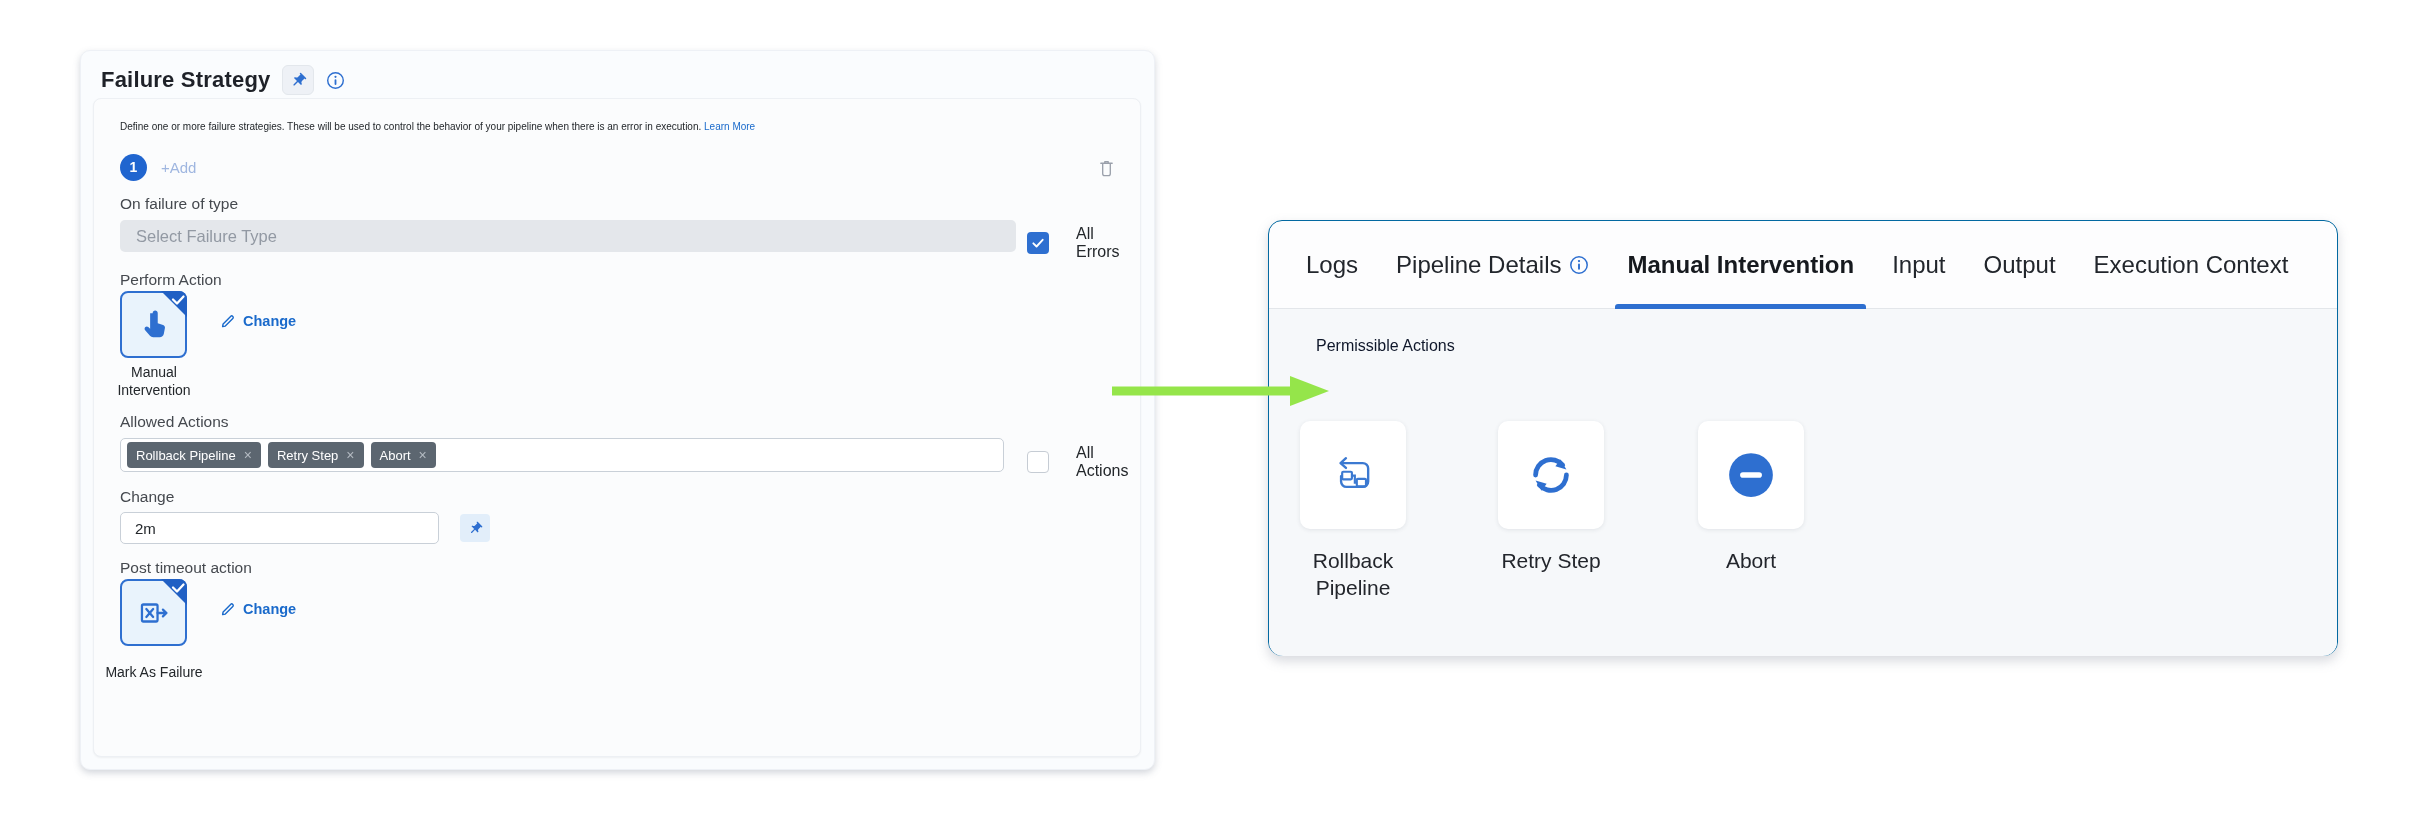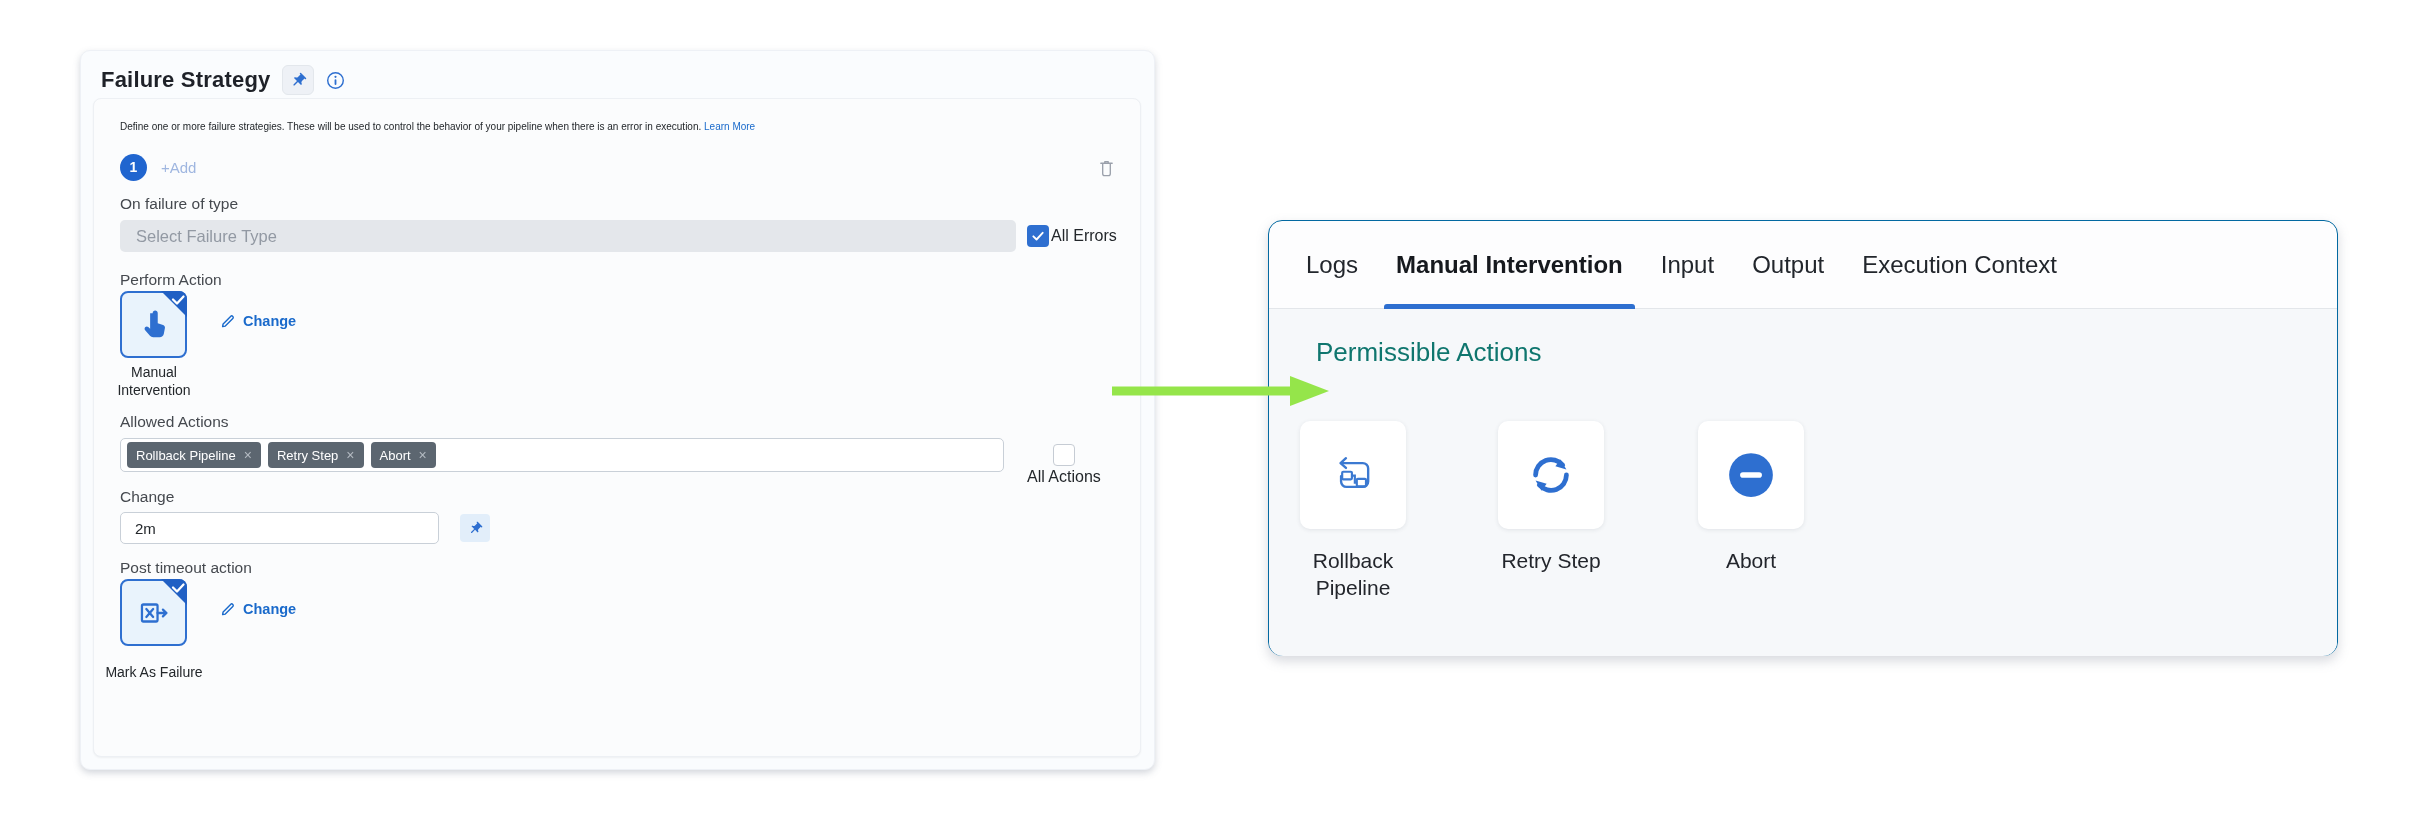--- a/index.html
+++ b/index.html
@@ -36,23 +36,23 @@
   .lbl-perform { left:26px; top:172px; }
   .lbl-allowed { left:26px; top:314px; }
   .lbl-timeout { left:26px; top:389px; }
   .lbl-post { left:26px; top:460px; }
 
   .select-input { left:26px; top:121px; width:896px; height:32px; background:#e4e7eb;
     border:none; border-radius:5px; padding:0 16px; font-size:16.5px; color:#9299a3;
     font-family:inherit; }
   .select-input::placeholder { color:#9299a3; }
 
-  .chk-row { display:flex; align-items:center; gap:2px; cursor:pointer; }
+  .chk-row { display:flex; align-items:center; gap:27px; cursor:pointer; }
   .chk-allerrors { left:933px; top:126px; }
-  .chk-allactions { left:933px; top:345px;flex-direction:column; }
+  .chk-allactions { left:933px; top:345px; }
   .checkbox { width:22px; height:22px; border-radius:4px; flex:0 0 auto; }
   .checkbox.checked { background:#2e6fd0; display:flex; align-items:center; justify-content:center; }
   .checkbox.unchecked { background:#ffffff; border:1.6px solid #c6ccd4; }
   .chk-label { font-size:16px; color:#23272b; }
 
   .action-card { width:67px; height:67px; background:#e9f3fc; border:2px solid #2e6fd0;
     border-radius:8px; position:absolute; cursor:pointer; }
   .card-mi { left:26px; top:192px; }
   .card-maf { left:26px; top:480px; }
   .action-card .glyph { position:absolute; inset:0; display:flex; align-items:center; justify-content:center; }
@@ -86,21 +86,21 @@
     border:1px solid #0369a1; border-radius:14px;
     box-shadow:0 5px 12px rgba(110,118,135,.28); }
   .tabs-row { height:88px; display:flex; align-items:stretch; padding-left:37px; gap:38px;
     border-bottom:1px solid #e3e6ea; }
   .tab { display:flex; align-items:center; gap:8px; font-size:24px; font-weight:500;
     color:#22262c; cursor:pointer; position:relative; white-space:nowrap; }
   .tab.active { font-weight:700; color:#16191e; }
   .tab.active::after { content:""; position:absolute; left:-12px; right:-12px; bottom:-1px;
     height:5px; background:#2e6fd0; border-radius:3px 3px 0 0; }
   .tabs-content { position:relative; height:347px; background:#f6f8fa; border-radius:0 0 14px 14px; }
-  .section-title { position:absolute; left:47px; top:28px; font-size:26px; color:#0f766e; }
+  .section-title { position:absolute; left:47px; top:28px; font-size:16px; color:#0f172a; }
 
   .perm-card { position:absolute; width:106px; height:108px; background:#ffffff;
     border-radius:10px; box-shadow:0 1px 4px rgba(40,50,70,.10); display:flex;
     align-items:center; justify-content:center; cursor:pointer; }
   .pc-1 { left:31px;  top:112px; }
   .pc-2 { left:229px; top:112px; }
   .pc-3 { left:429px; top:112px; }
   .perm-label { position:absolute; width:160px; text-align:center; font-size:21px;
     font-weight:500; color:#23262c; line-height:1.3; }
   .pl-1 { left:4px;   top:238px; }
@@ -237,20 +237,28 @@
       <span>Change</span>
     </div>
     <div class="card-caption cap-maf">Mark As Failure</div>
 
   </div>
 </div>
 
 <div class="abs detail-panel">
   <div class="tabs-row">
     <span class="tab">Logs</span>
+    <span class="tab">
+      <span>Pipeline Details</span>
+      <svg width="20" height="20" viewBox="0 0 20 20">
+        <circle cx="10" cy="10" r="8.2" fill="none" stroke="#2e6fd0" stroke-width="1.5"></circle>
+        <circle cx="10" cy="6.1" r="1.15" fill="#2e6fd0"></circle>
+        <rect x="9.05" y="8.6" width="1.9" height="6.1" rx="0.95" fill="#2e6fd0"></rect>
+      </svg>
+    </span>
     <span class="tab active">Manual Intervention</span>
     <span class="tab">Input</span>
     <span class="tab">Output</span>
     <span class="tab">Execution Context</span>
   </div>
 
   <div class="tabs-content">
     <div class="section-title">Permissible Actions</div>
 
     <div class="perm-card pc-1">

